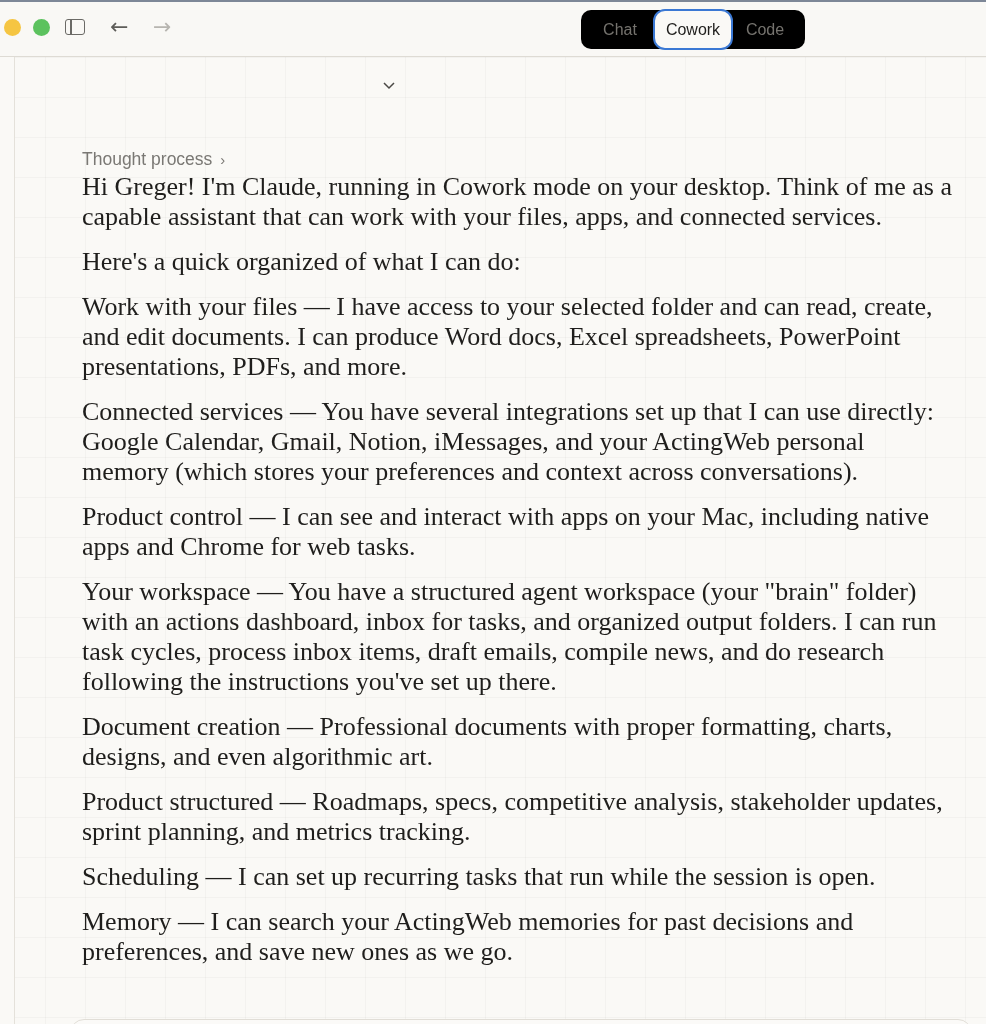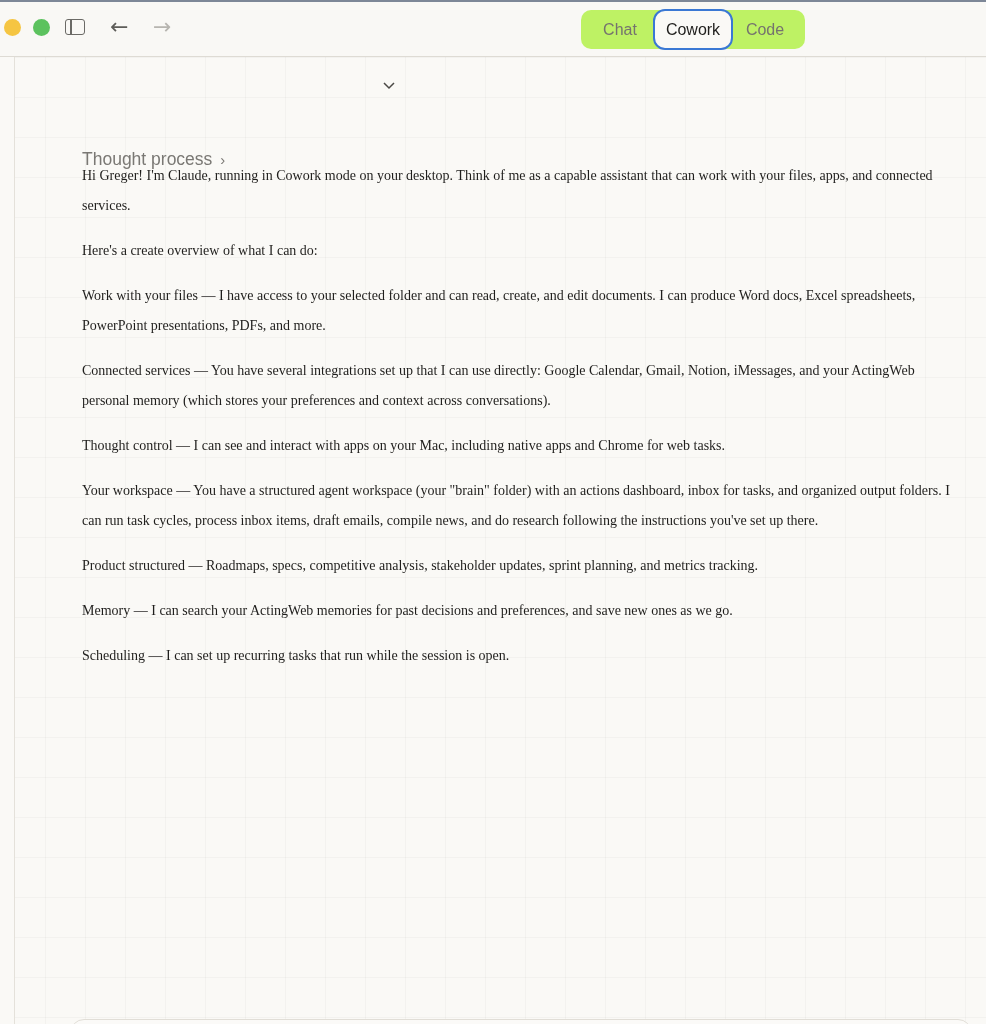--- a/index.html
+++ b/index.html
@@ -36,21 +36,21 @@
     .sidebar-toggle::after {
       content: ""; position: absolute; left: 4px; top: 0; bottom: 0; width: 1.6px; background: #6b6a66;
     }
     .nav-arrow {
       position: absolute; top: 12px; font-family: "DejaVu Sans", sans-serif; font-size: 22px; line-height: 26px;
     }
     .nav-arrow.back { left: 110px; color: #5e5d59; }
     .nav-arrow.fwd { left: 153px; color: #b7b5b0; }
     .mode-switch {
       position: absolute; left: 581px; top: 8px; width: 224px; height: 39px;
-      background: #bef264; border-radius: 10px;
+      background: #000000; border-radius: 10px;
     }
     .mode-tab {
       position: absolute; top: 0; height: 39px; line-height: 39px;
       font-family: "Liberation Sans", "DejaVu Sans", sans-serif; font-size: 16px; color: #75736e;
       text-align: center;
     }
     .mode-tab.chat { left: 10px; width: 58px; }
     .mode-tab.cowork {
       left: 72px; top: -1px; width: 76px; height: 37px; line-height: 37px;
       background: #faf9f6; color: #1f1e1c;
@@ -76,22 +76,22 @@
       position: absolute; left: 366px; top: 20px; width: 16px; height: 16px;
     }
     .thought {
       position: absolute; left: 67px; top: 76px;
       font-family: "Liberation Sans", "DejaVu Sans", sans-serif; font-size: 17.5px; color: #7a7874; margin-top: 16px;
     }
     .thought-chevron {
       display: inline-block; margin-left: 8px; font-size: 15px; color: #7a7874;
     }
     .message {
-      position: absolute; left: 67px; top: 104px; width: 870px;
-      font-size: 14px; line-height: 30px; color: #1f1e1c;
+      position: absolute; left: 67px; top: 115px; width: 870px;
+      font-size: 26px; line-height: 30px; color: #1f1e1c;
     }
     .message p { margin: 0 0 15px 0; }
     .message b { font-weight: normal; }
     .input-edge {
       position: absolute; left: 55px; top: 962px; width: 900px; height: 30px;
       border: 1px solid #e1ded7; border-radius: 14px; background: #fbfaf8;
     }
   </style>
 </head>
 <body>
@@ -116,26 +116,27 @@
   <svg class="conv-chevron" viewBox="0 0 16 16">
     <polyline points="3,6 8,11 13,6" fill="none" stroke="#4a4945" stroke-width="1.5"></polyline>
   </svg>
 
   <div class="thought">
     <span>Thought process</span><span class="thought-chevron">›</span>
   </div>
 
   <div class="message">
     <p>Hi Greger! I'm Claude, running in Cowork mode on your desktop. Think of me as a capable assistant that can work with your files, apps, and connected services.</p>
-    <p>Here's a create overview of what I can do:</p>
+    <p>Here's a quick organized of what I can do:</p>
 
     <p><b>Work with your files</b><span> — I have access to your selected folder and can read, create, and edit documents. I can produce Word docs, Excel spreadsheets, PowerPoint presentations, PDFs, and more.</span></p>
     <p><b>Connected services</b><span> — You have several integrations set up that I can use directly: Google Calendar, Gmail, Notion, iMessages, and your ActingWeb personal memory (which stores your preferences and context across conversations).</span></p>
-    <p><b>Thought control</b><span> — I can see and interact with apps on your Mac, including native apps and Chrome for web tasks.</span></p>
+    <p><b>Product control</b><span> — I can see and interact with apps on your Mac, including native apps and Chrome for web tasks.</span></p>
     <p><b>Your workspace</b><span> — You have a structured agent workspace (your "brain" folder) with an actions dashboard, inbox for tasks, and organized output folders. I can run task cycles, process inbox items, draft emails, compile news, and do research following the instructions you've set up there.</span></p>
+    <p><b>Document creation</b><span> — Professional documents with proper formatting, charts, designs, and even algorithmic art.</span></p>
     <p><b>Product structured</b><span> — Roadmaps, specs, competitive analysis, stakeholder updates, sprint planning, and metrics tracking.</span></p>
+    <p><b>Scheduling</b><span> — I can set up recurring tasks that run while the session is open.</span></p>
     <p><b>Memory</b><span> — I can search your ActingWeb memories for past decisions and preferences, and save new ones as we go.</span></p>
-    <p><b>Scheduling</b><span> — I can set up recurring tasks that run while the session is open.</span></p>
 
   </div>
 
   <div class="input-edge"></div>
 </div>
 
 </body></html>

